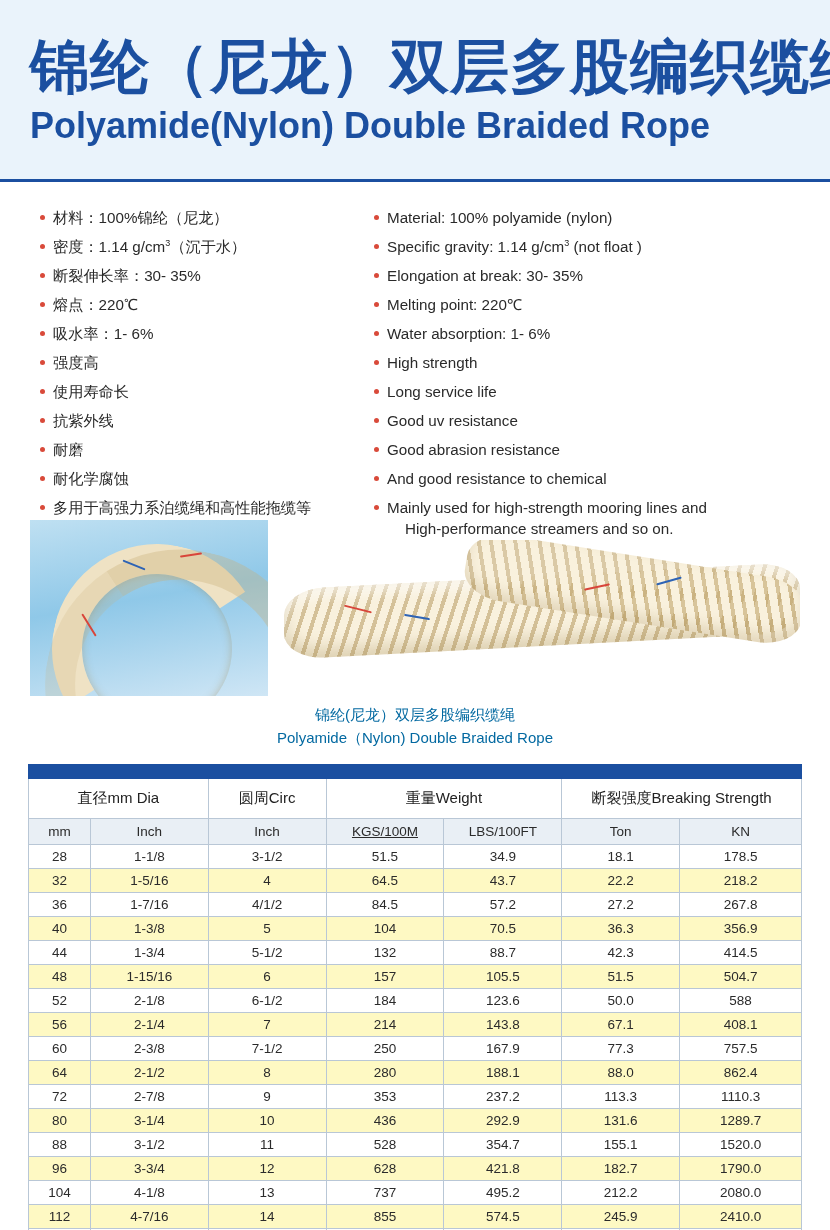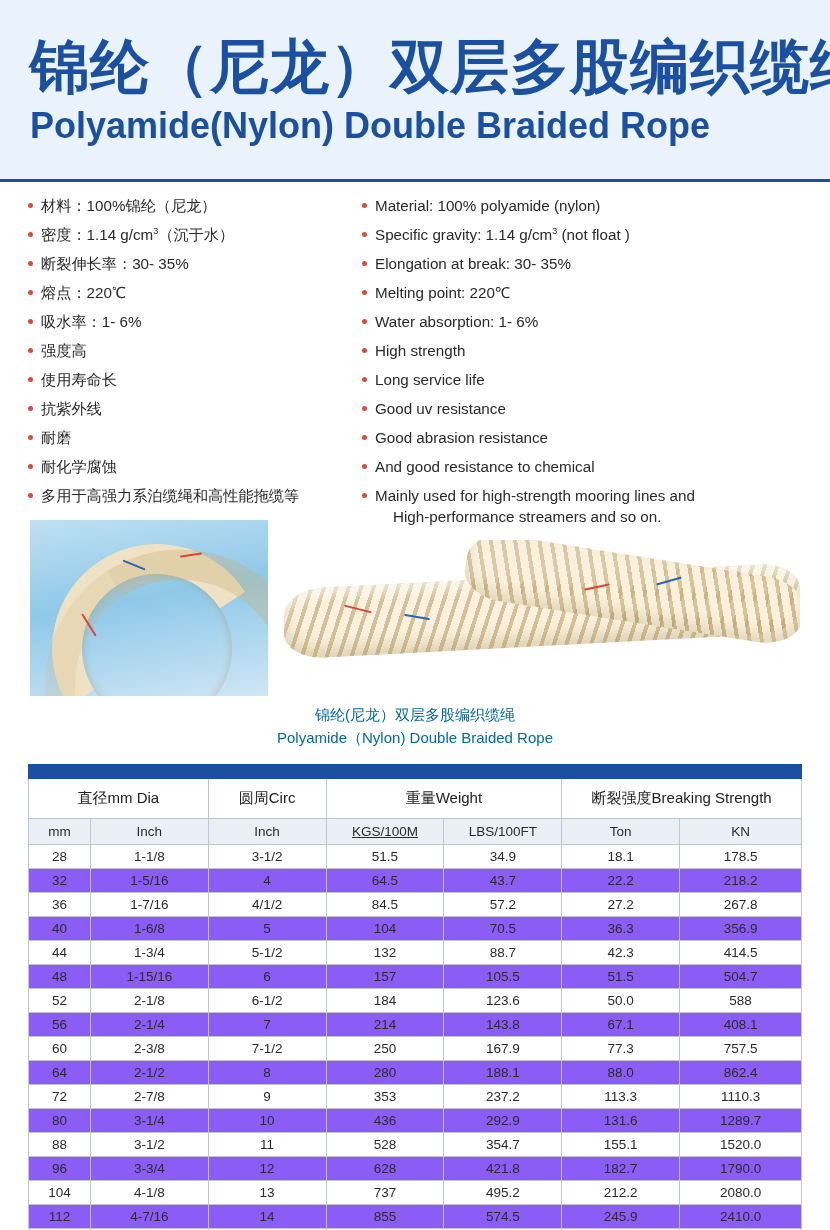--- a/index.html
+++ b/index.html
@@ -48,21 +48,21 @@
   .features {
     position: absolute;
     left: 0; top: 196px;
     width: 830px;
     display: flex;
   }
   .col-cn { width: 340px; padding-left: 28px; }
   .col-en { width: 470px; padding-left: 22px; }
   ul.flist {
     list-style: none;
-    margin: 0; padding: 0;
+    margin: 12px; padding: 0;
   }
   ul.flist li {
     position: relative;
     padding-left: 13px;
     margin-bottom: 8.5px;
     font-size: 15.2px;
     color: #2a2a2a;
     line-height: 1.35;
   }
   ul.flist li::before {
@@ -194,21 +194,21 @@
     font-size: 15px;
     background: #ffffff;
     color: #222;
   }
   tr.subhdr th {
     height: 26px;
     background: #e9eff5;
     font-size: 13.5px;
   }
   tr.odd td { background: #ffffff; }
-  tr.even td { background: #8b5cf6; }
+  tr.even td { background: #fef9c3; }
   .c0 { width: 62px; }
   .c1 { width: 118px; }
   .c2 { width: 118px; }
   .c3 { width: 118px; text-decoration: underline; }
   .c4 { width: 118px; }
   .c5 { width: 118px; }
   .c6 { width: 122px; }
 </style>
 </head>
 <body>
@@ -324,21 +324,21 @@
           <td>36</td>
           <td>1-7/16</td>
           <td>4/1/2</td>
           <td>84.5</td>
           <td>57.2</td>
           <td>27.2</td>
           <td>267.8</td>
         </tr>
         <tr class="even">
           <td>40</td>
-          <td>1-6/8</td>
+          <td>1-3/8</td>
           <td>5</td>
           <td>104</td>
           <td>70.5</td>
           <td>36.3</td>
           <td>356.9</td>
         </tr>
         <tr class="odd">
           <td>44</td>
           <td>1-3/4</td>
           <td>5-1/2</td>

